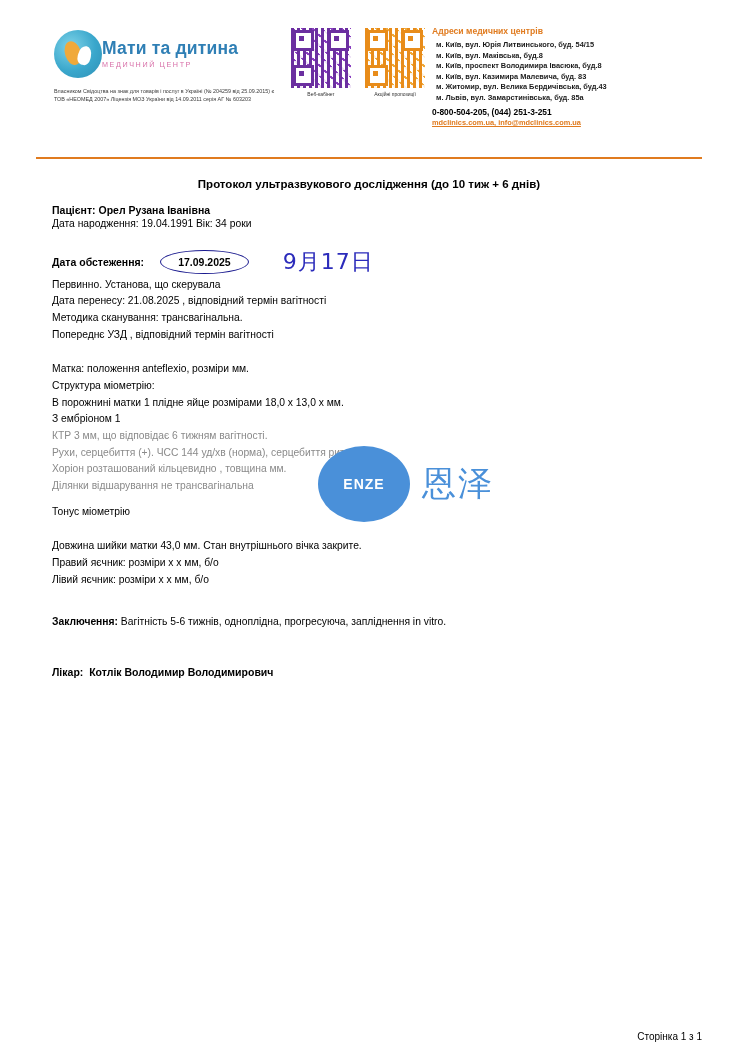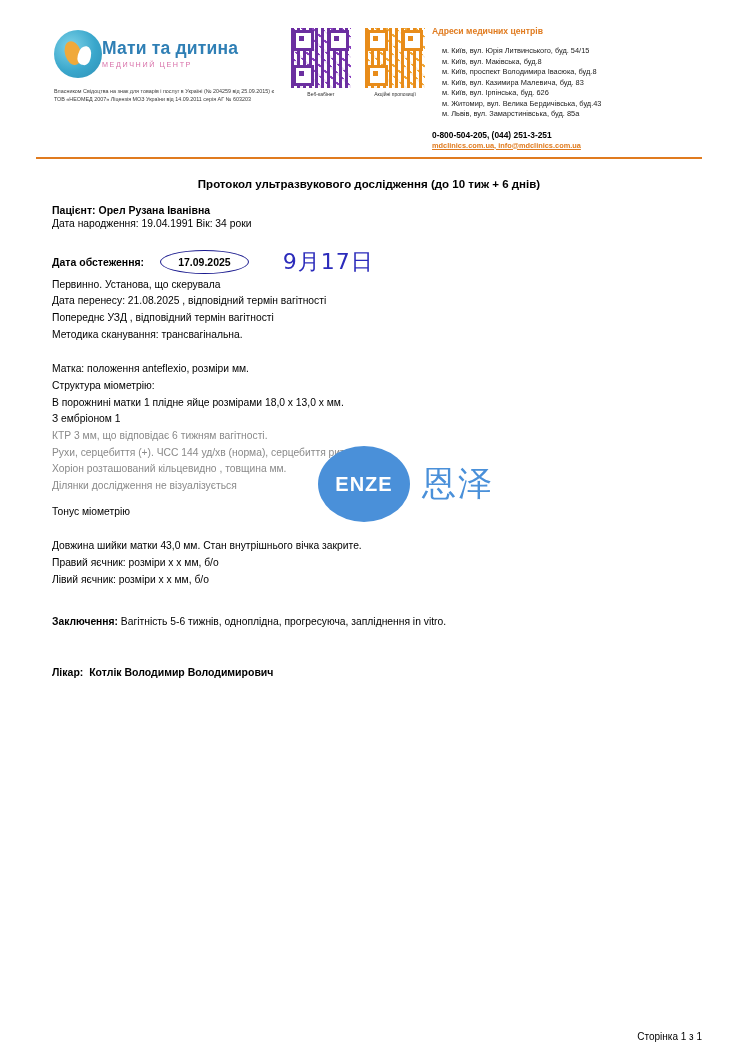--- a/index.html
+++ b/index.html
@@ -142,22 +142,23 @@
     width: 300px;
   }
   .contacts-title {
     color: #e07b1f;
     font-weight: bold;
     font-size: 8.6px;
     margin-bottom: 3px;
   }
   .contacts ul {
     list-style: none;
-    margin: 10px;
+    margin: 4px;
     padding: 0;
+    font-weight: bold;
   }
   .contacts li {
     font-size: 7.4px;
     line-height: 1.42;
     color: #1a1a1a;
   }
   .phones {
     font-size: 8.4px;
     font-weight: bold;
     margin-top: 3px;
@@ -253,21 +254,21 @@
   }
   .wm-circle {
     width: 92px;
     height: 76px;
     border-radius: 50%;
     background: #4a90d9;
     display: flex;
     align-items: center;
     justify-content: center;
     color: #ffffff;
-    font-size: 20px;
+    font-size: 14px;
     font-weight: bold;
     letter-spacing: 1px;
     font-family: "Liberation Sans", sans-serif;
   }
   .wm-cjk {
     margin-left: 12px;
     color: #4a90d9;
     font-size: 34px;
     font-family: "DejaVu Sans", sans-serif;
     letter-spacing: 2px;
@@ -331,21 +332,20 @@
       </div>
     </div>
 
     <div class="contacts">
       <div class="contacts-title">Адреси медичних центрів</div>
       <ul>
         <li>м. Київ, вул. Юрія Литвинського, буд. 54/15</li>
         <li>м. Київ, вул. Маківська, буд.8</li>
         <li>м. Київ, проспект Володимира Івасюка, буд.8</li>
         <li>м. Київ, вул. Казимира Малевича, буд. 83</li>
-        <li>м. Київ, вул. Ірпінська, буд. 626</li>
         <li>м. Житомир, вул. Велика Бердичівська, буд.43</li>
         <li>м. Львів, вул. Замарстинівська, буд. 85а</li>
       </ul>
       <div class="phones">0-800-504-205, (044) 251-3-251</div>
       <div class="site">mdclinics.com.ua, info@mdclinics.com.ua</div>
     </div>
   </div>
 
   <div class="hr-orange"></div>
 
@@ -360,33 +360,33 @@
     <div class="line">Дата народження: 19.04.1991   Вік: 34 роки</div>
 
     <div class="row-exam">
       <span class="lbl2">Дата обстеження:</span>
       <span class="ellipse">17.09.2025</span>
       <span class="cjk-date">9月17日</span>
     </div>
 
     <div class="line">Первинно.    Установа, що скерувала</div>
     <div class="line">Дата перенесу: 21.08.2025 , відповідний термін вагітності</div>
+    <div class="line">Методика сканування: трансвагінальна.</div>
     <div class="line">Попереднє УЗД , відповідний термін вагітності</div>
-    <div class="line">Методика сканування: трансвагінальна.</div>
 
     <div class="gap-m"></div>
 
     <div class="line">Матка: положення anteflexio,  розміри мм.</div>
     <div class="line">Структура міометрію:</div>
     <div class="line">В порожнині матки  1 плідне яйце розмірами 18,0 х 13,0 х мм.</div>
     <div class="line">З ембріоном 1</div>
     <div class="line faded">КТР 3 мм, що відповідає 6 тижням вагітності.</div>
     <div class="line faded">Рухи, серцебиття   (+). ЧСС 144 уд/хв (норма), серцебиття ритмічне</div>
     <div class="line faded">Хоріон розташований кільцевидно , товщина мм.</div>
-    <div class="line faded">Ділянки дослідження не візуалізується</div>
+    <div class="line faded">Ділянки відшарування не трансвагінальна</div>
 
     <div class="gap-s"></div>
     <div class="line">Тонус міометрію</div>
     <div class="gap-m"></div>
 
     <div class="line">Довжина шийки матки 43,0 мм. Стан внутрішнього вічка  закрите.</div>
     <div class="line">Правий яєчник: розміри х х мм, б/о</div>
     <div class="line">Лівий яєчник: розміри х х мм, б/о</div>
 
     <div class="gap-l"></div>

